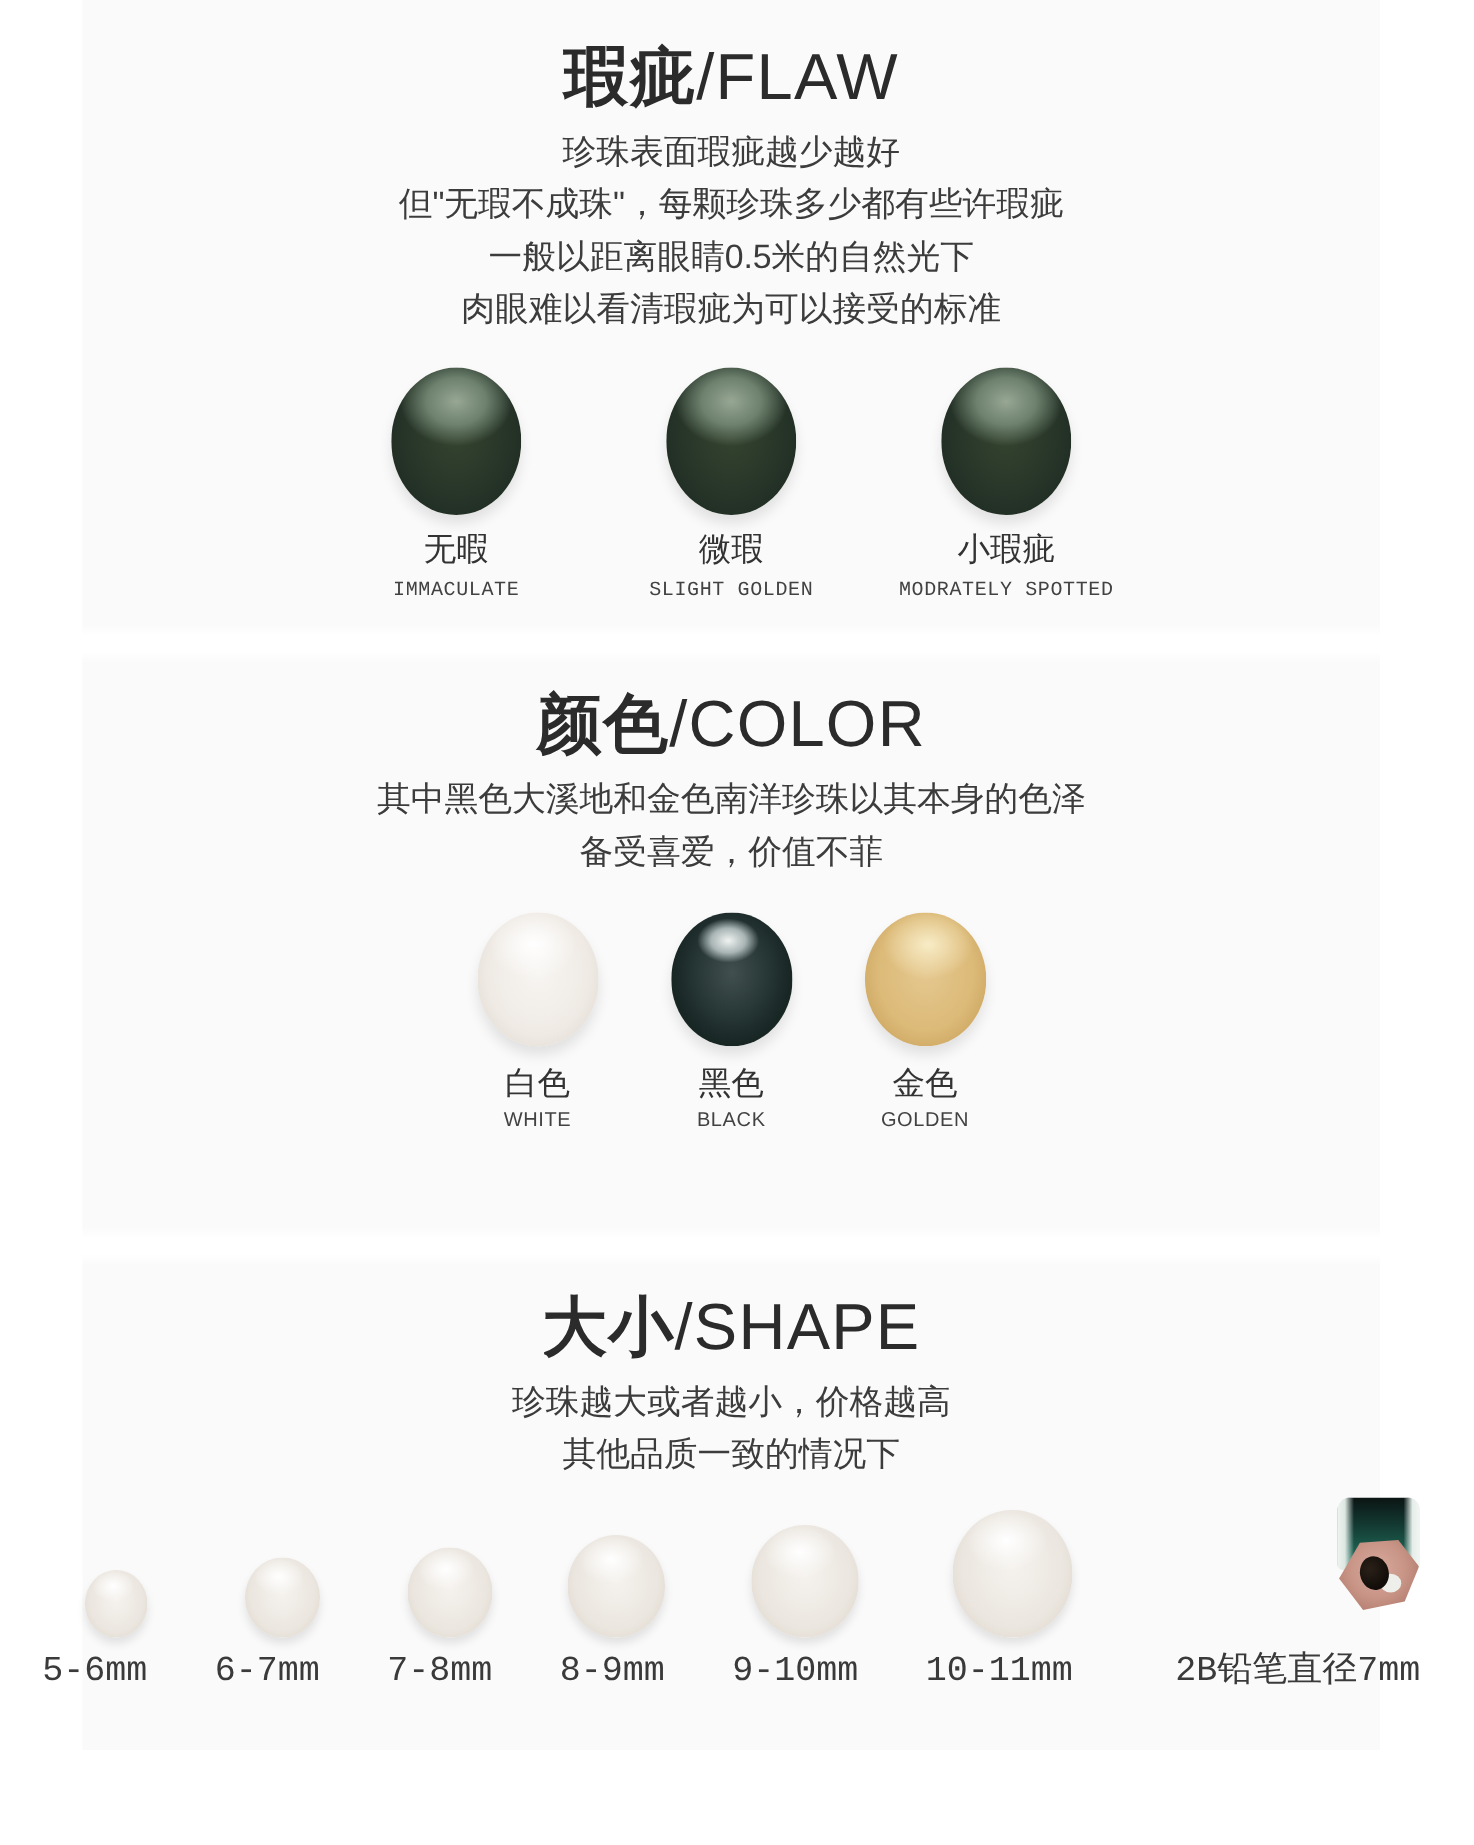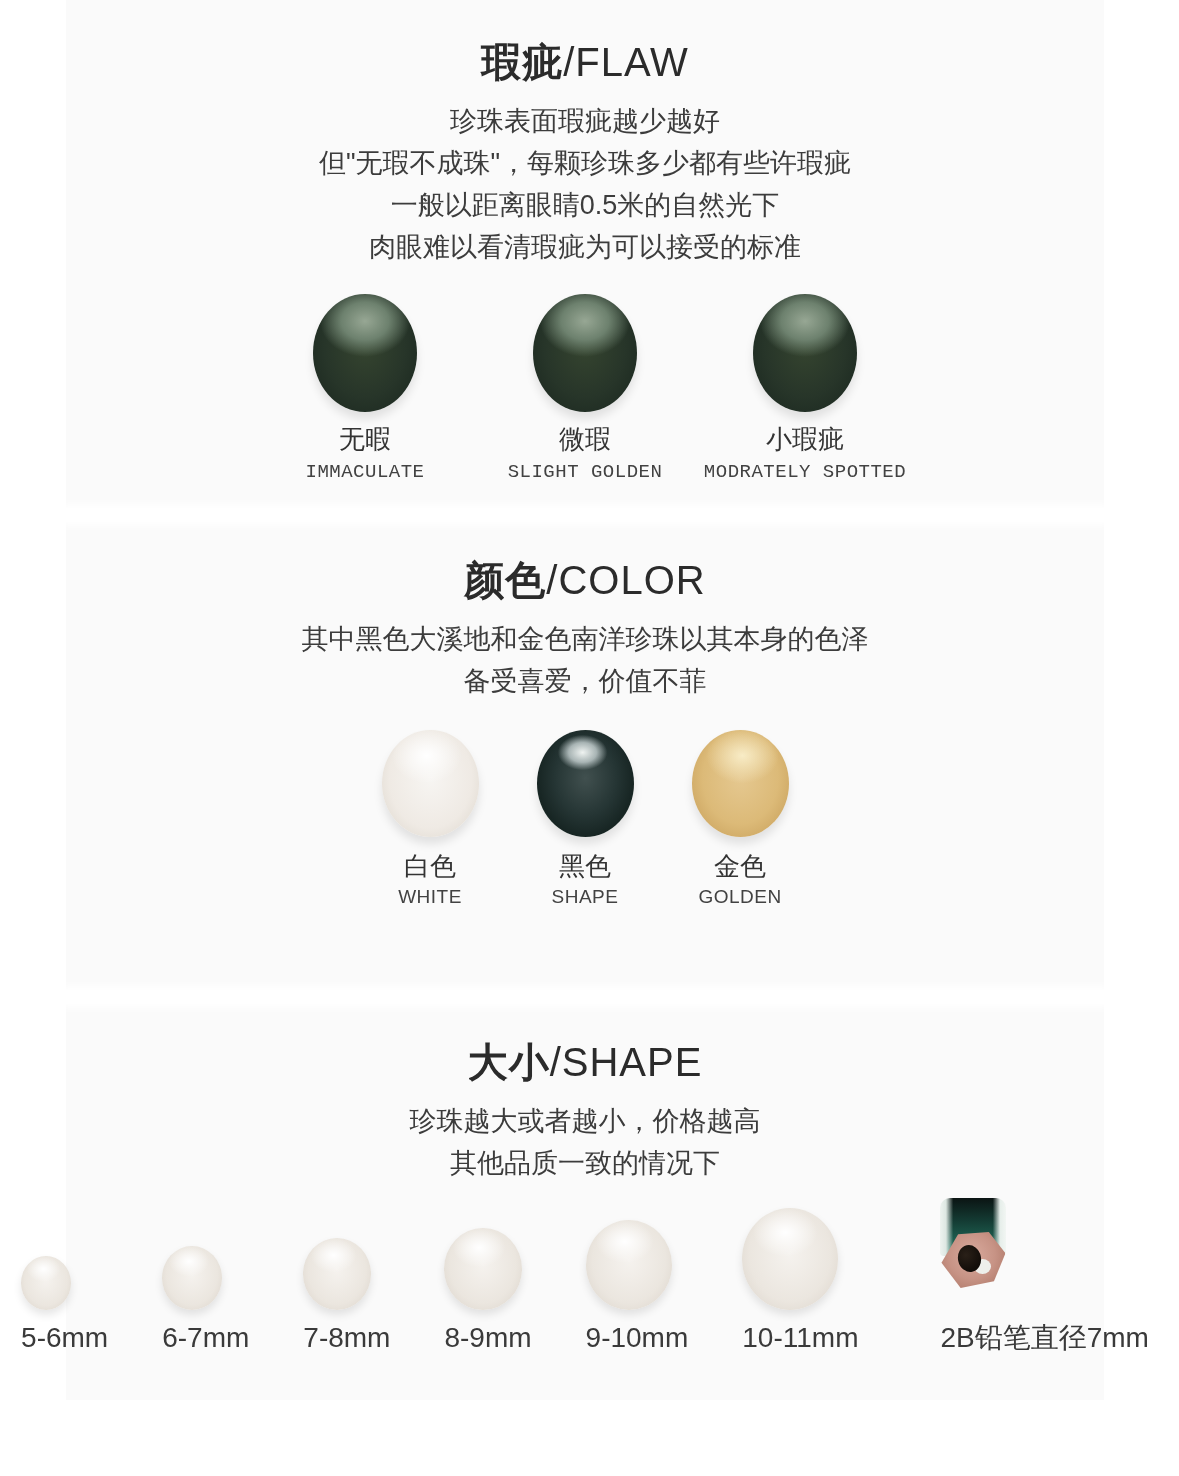--- a/index.html
+++ b/index.html
@@ -22,21 +22,21 @@
   .sec-color { height: 468px; padding-top: 36px; }
   .sec-size  { height: 396px; padding-top: 36px; }
   .divider {
     height: 14px;
     background: #ffffff;
     box-shadow: 0 0 8px 4px #ffffff;
   }
   .sec-title {
     margin: 0;
     text-align: center;
-    font-size: 40px;
+    font-size: 52px;
     line-height: 44px;
     color: #2b2b2b;
     letter-spacing: 1px;
   }
   .t-zh { font-weight: 700; }
   .t-en { font-weight: 400; }
   .sec-para {
     margin-top: 16px;
     text-align: center;
     font-size: 27px;
@@ -59,21 +59,21 @@
   }
   .label-zh {
     margin-top: 14px;
     font-size: 26px;
     line-height: 30px;
     color: #333333;
     white-space: nowrap;
   }
   .label-en {
     margin-top: 4px;
-    font-size: 19px;
+    font-size: 16px;
     line-height: 24px;
     letter-spacing: 0.5px;
     color: #424242;
     white-space: nowrap;
   }
   .pearl {
     border-radius: 50%;
     box-shadow: 0 7px 10px rgba(0,0,0,0.10);
   }
   .pearl-tahitian {
@@ -110,22 +110,23 @@
     margin-top: 30px;
     display: flex;
     justify-content: center;
     align-items: flex-end;
     gap: 54px;
     height: 140px;
   }
   .size-item {
     display: flex;
     flex-direction: column;
-    align-items: flex-start;
+    align-items: flex-end;
     justify-content: flex-end;
+    font-family: Liberation Mono, monospace;
   }
   .size-label {
     margin-top: 12px;
     font-size: 28px;
     line-height: 32px;
     color: #3a3a3a;
     white-space: nowrap;
   }
   .pearl-small {
     background:
@@ -216,21 +217,21 @@
     </div>
     <div class="items-row row-color">
       <div class="item">
         <div class="pearl pearl-white"></div>
         <div class="label-zh">白色</div>
         <div class="label-en">WHITE</div>
       </div>
       <div class="item">
         <div class="pearl pearl-black"></div>
         <div class="label-zh">黑色</div>
-        <div class="label-en">SHAPE</div>
+        <div class="label-en">BLACK</div>
       </div>
       <div class="item">
         <div class="pearl pearl-golden"></div>
         <div class="label-zh">金色</div>
         <div class="label-en">GOLDEN</div>
       </div>
     </div>
   </div>
 
   <div class="divider"></div>

